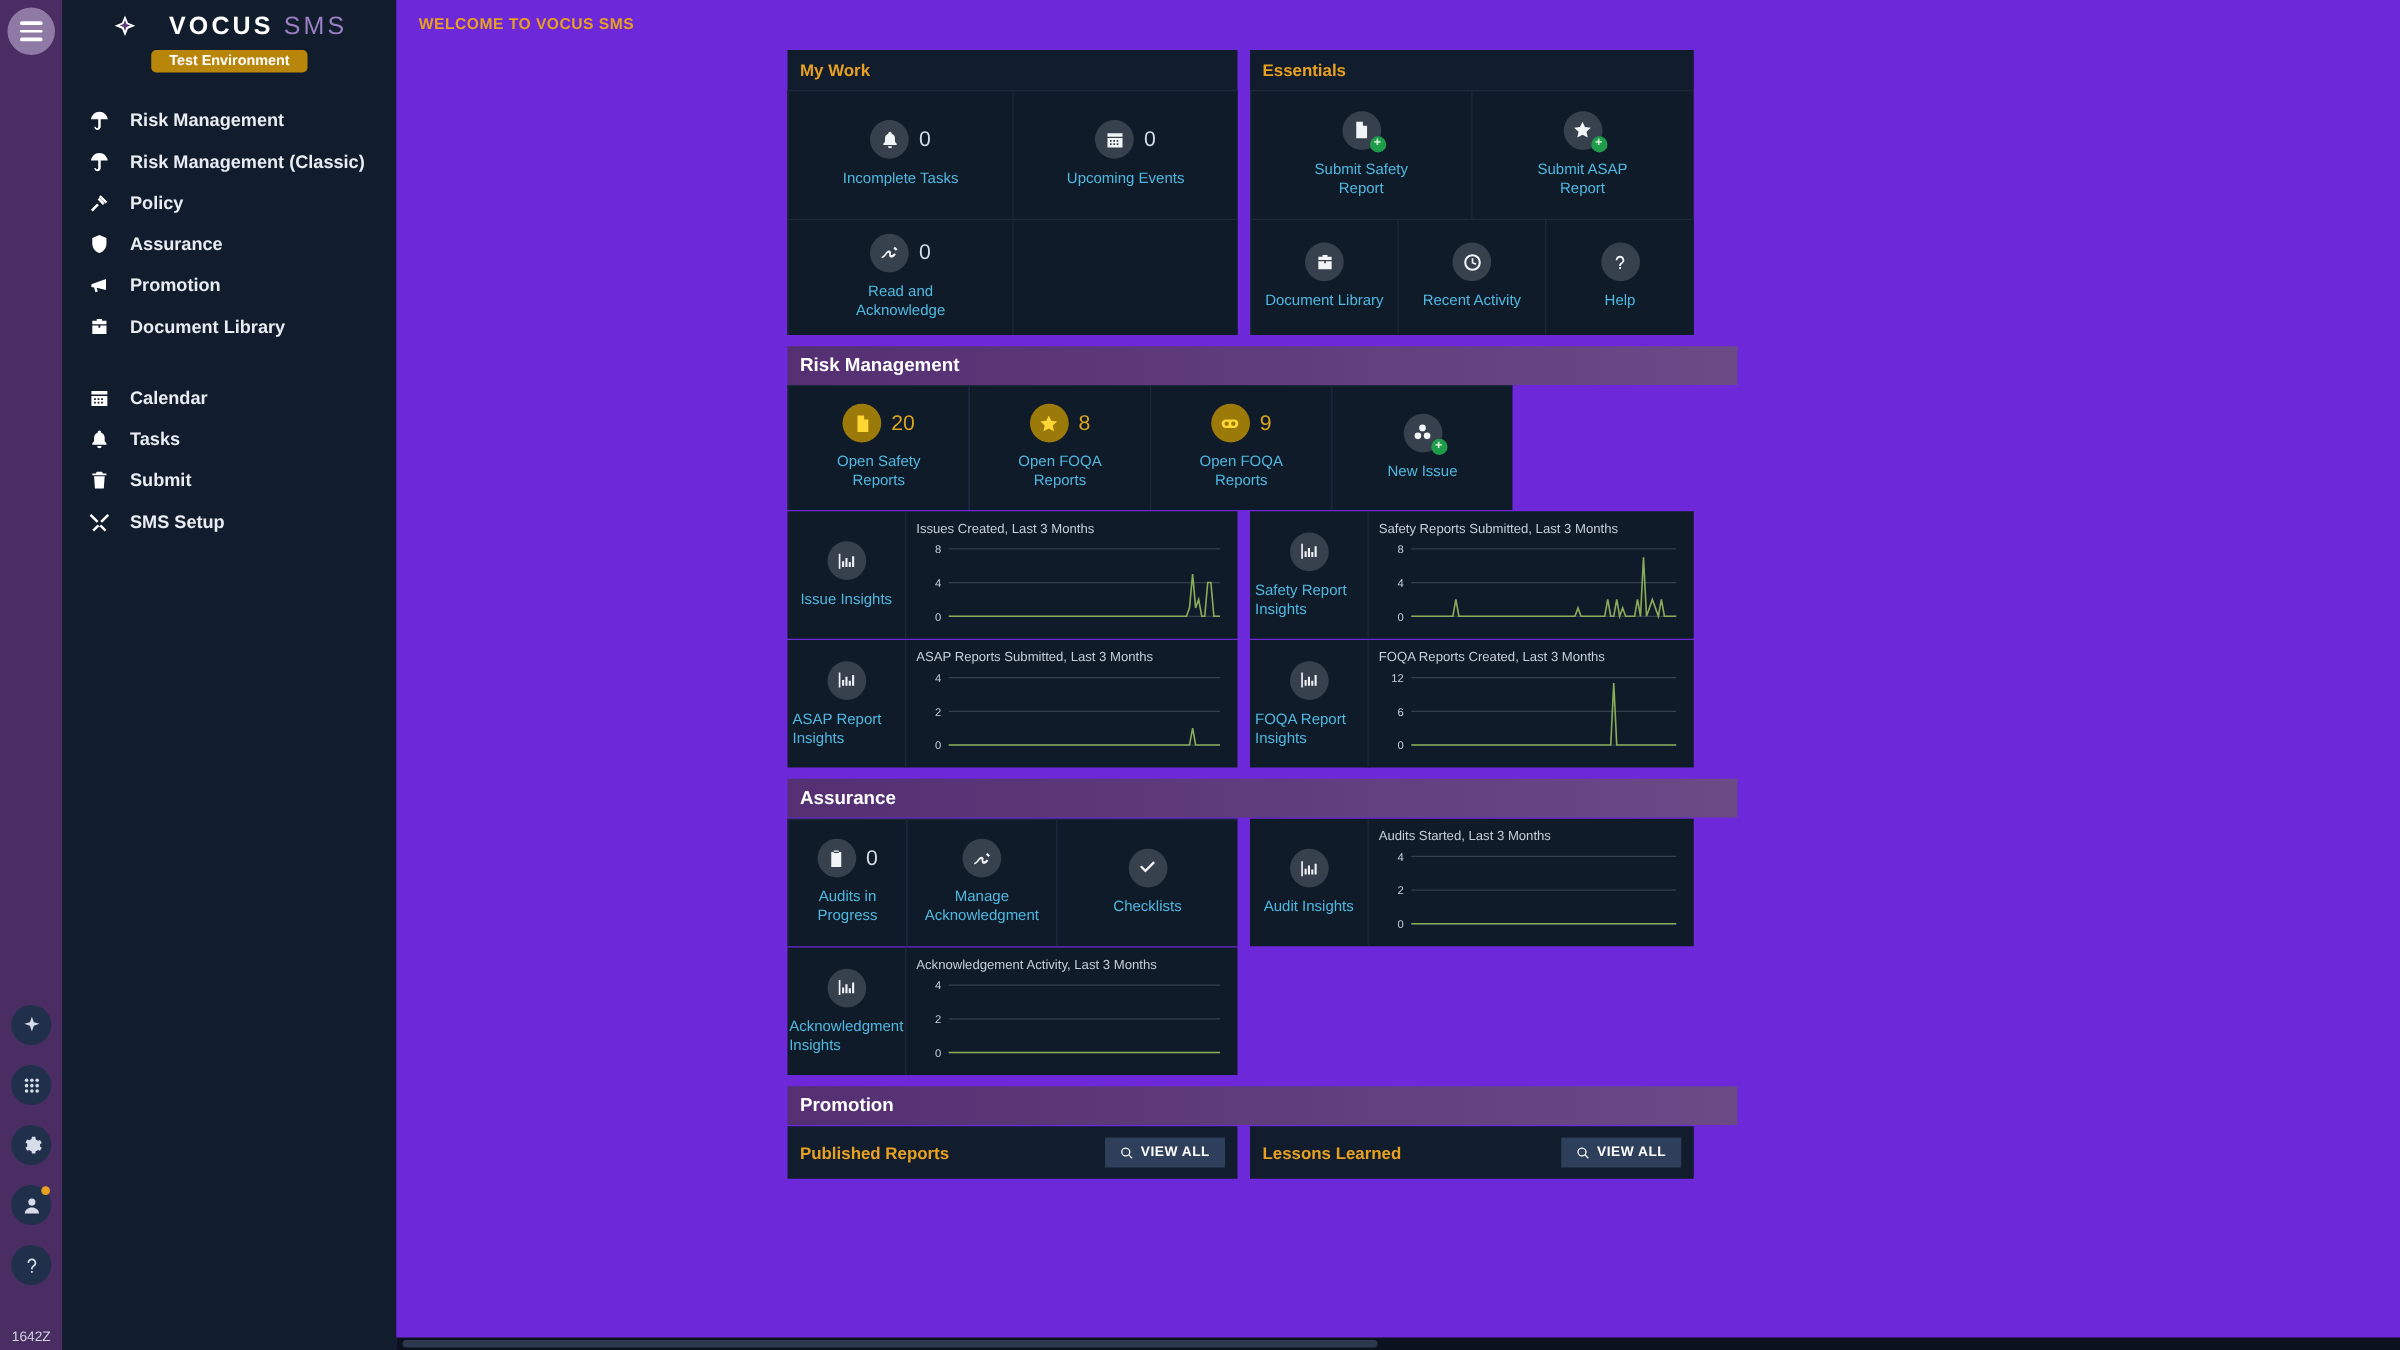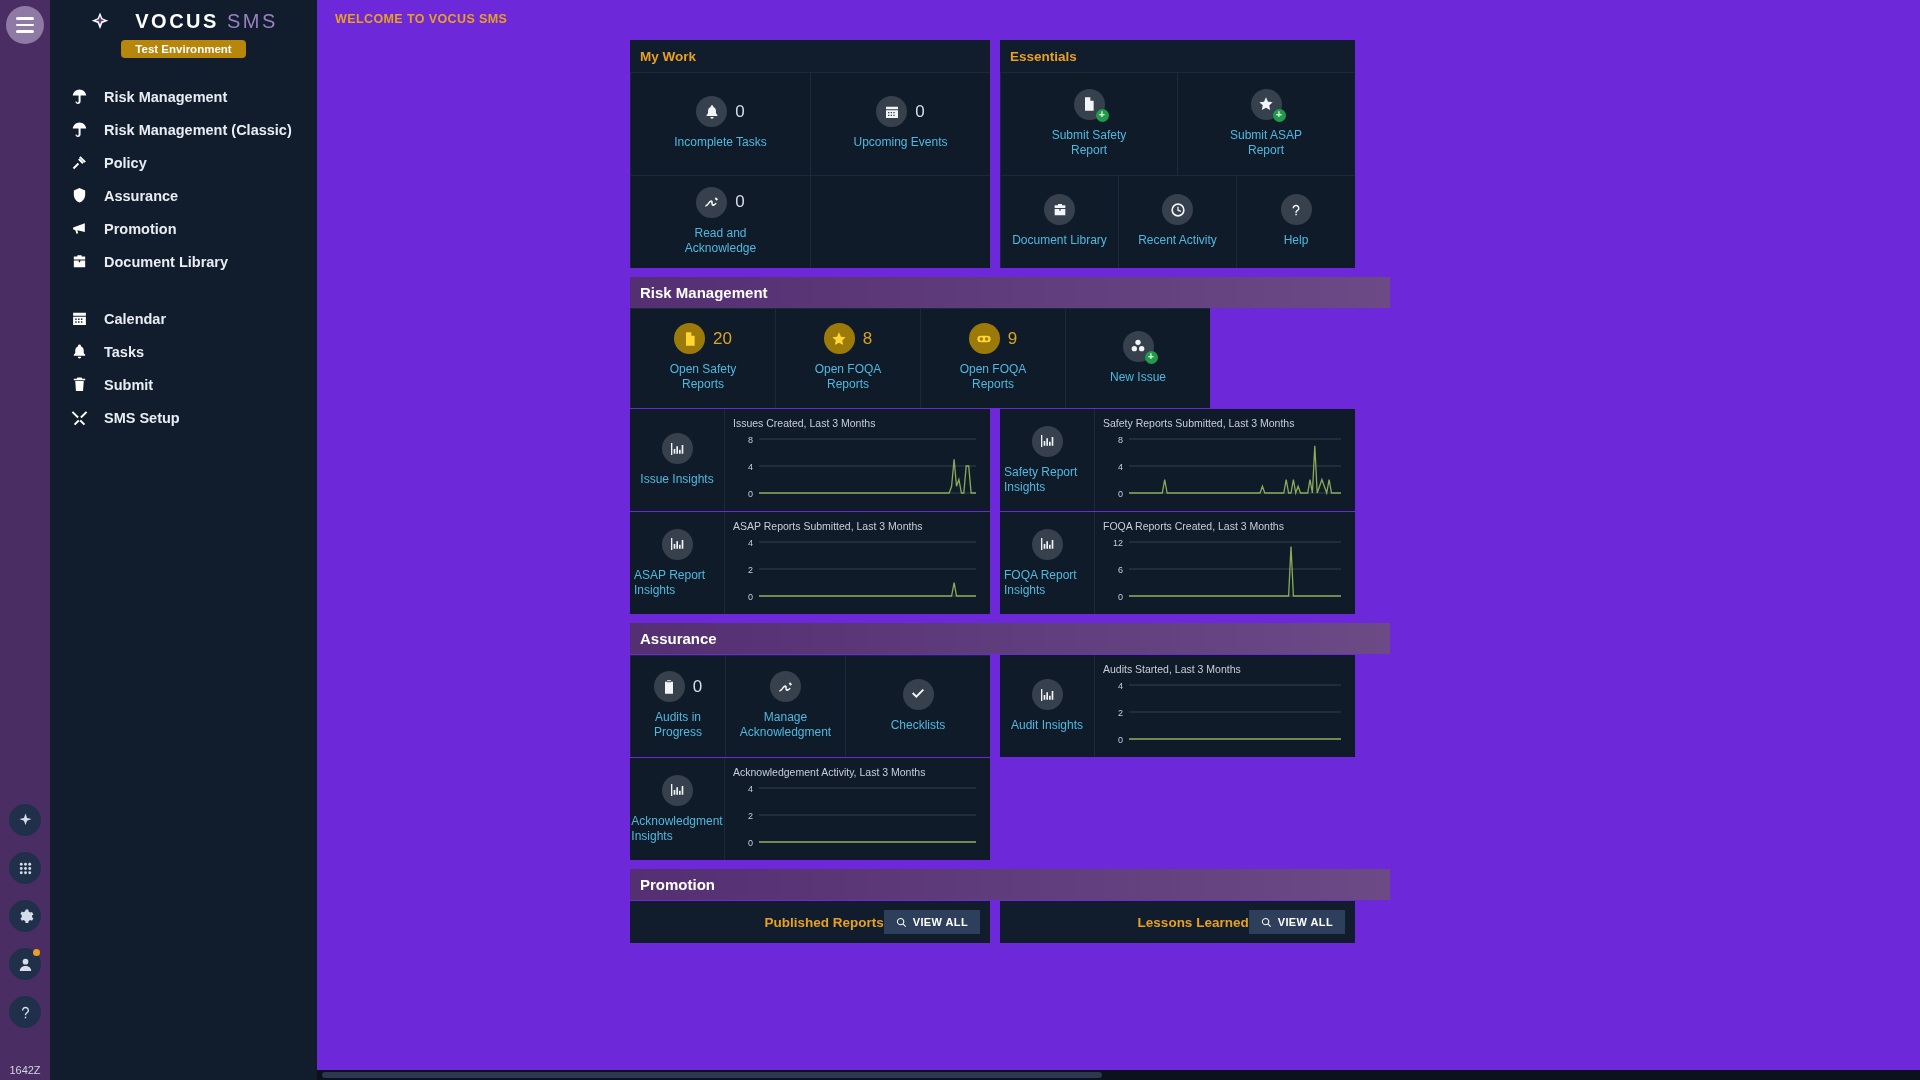--- a/index.html
+++ b/index.html
@@ -132,21 +132,21 @@
     align-items: center; justify-content: center; padding: 10px 4px;
     border-right: 1px solid #1b293b; cursor: pointer;
   }
   .chart-area { flex: 1; padding: 8px 10px 6px 8px; position: relative; }
   .chart-title { color: #c6ced9; font-size: 10.5px; margin-bottom: 4px; }
   .chart-canvas { position: relative; height: 72px; }
   .chart-canvas svg { display: block; }
 
   
   .promo-row { display: flex; gap: 10px; margin-top: 1px; }
-  .promo-panel { background: #111d2c; display: flex; align-items: center; justify-content: flex-end; padding: 9px 10px; }
+  .promo-panel { background: #111d2c; display: flex; align-items: center; justify-content: space-between; padding: 9px 10px; }
   .promo-title { color: #e8a020; font-size: 13.5px; font-weight: 700; }
   .viewall {
     background: #2d3f5a; color: #ffffff; font-size: 11px; font-weight: 700;
     padding: 6px 12px; display: flex; align-items: center; gap: 6px; cursor: pointer;
     letter-spacing: .4px;
   }
   .viewall svg { width: 11px; height: 11px; fill: #ffffff; }
 
   .scrollbar-h {
     position: absolute; left: 317px; bottom: 0; width: 1603px; height: 10px;

